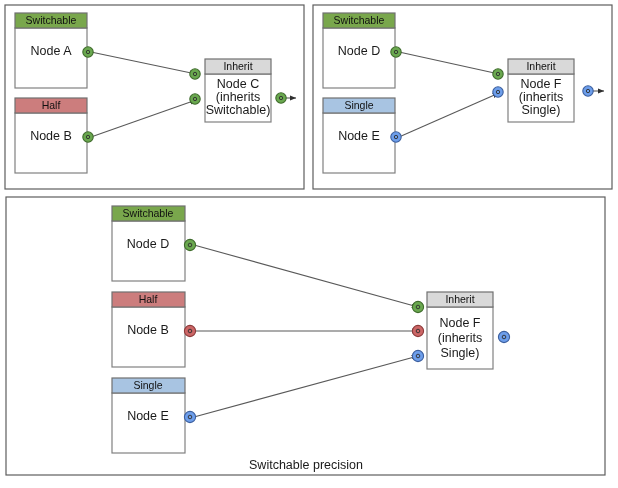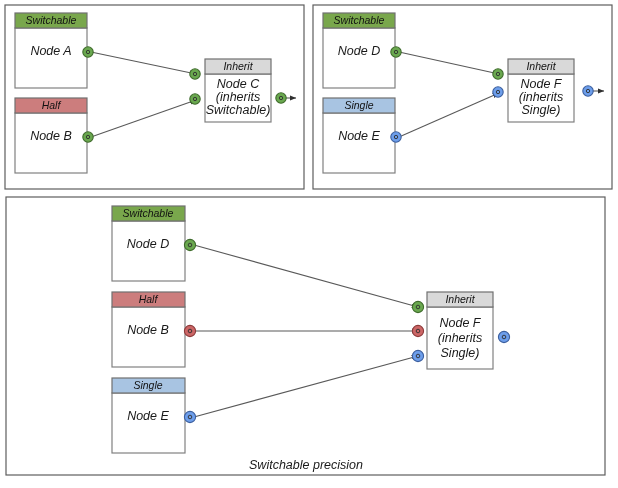--- a/index.html
+++ b/index.html
@@ -10,21 +10,21 @@
   body {
     width: 618px;
     height: 488px;
     font-family: "Liberation Sans", sans-serif;
     position: relative;
     overflow: hidden;
   }
   #stage {
     position: absolute;
     left: 0; top: 0;
-    width: 618px; height: 488px; font-style: italic;
+    width: 618px; height: 488px;
   }
   svg.diagram {
     position: absolute;
     left: 0; top: 0;
     width: 618px;
     height: 488px;
     display: block;
   }
   .panel-rect {
     fill: #ffffff;

